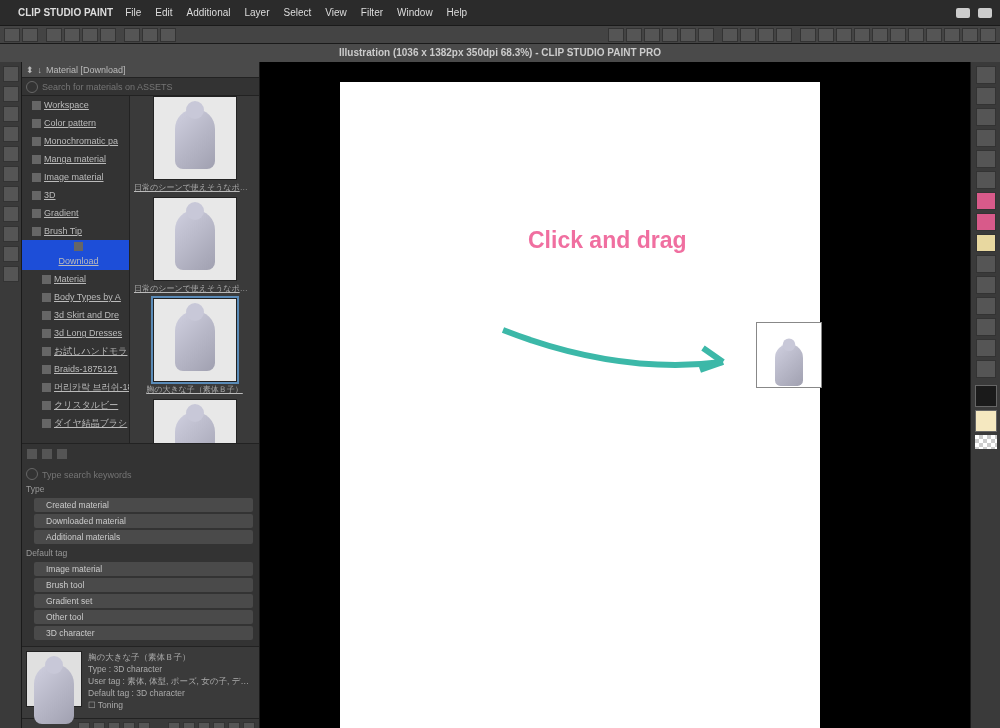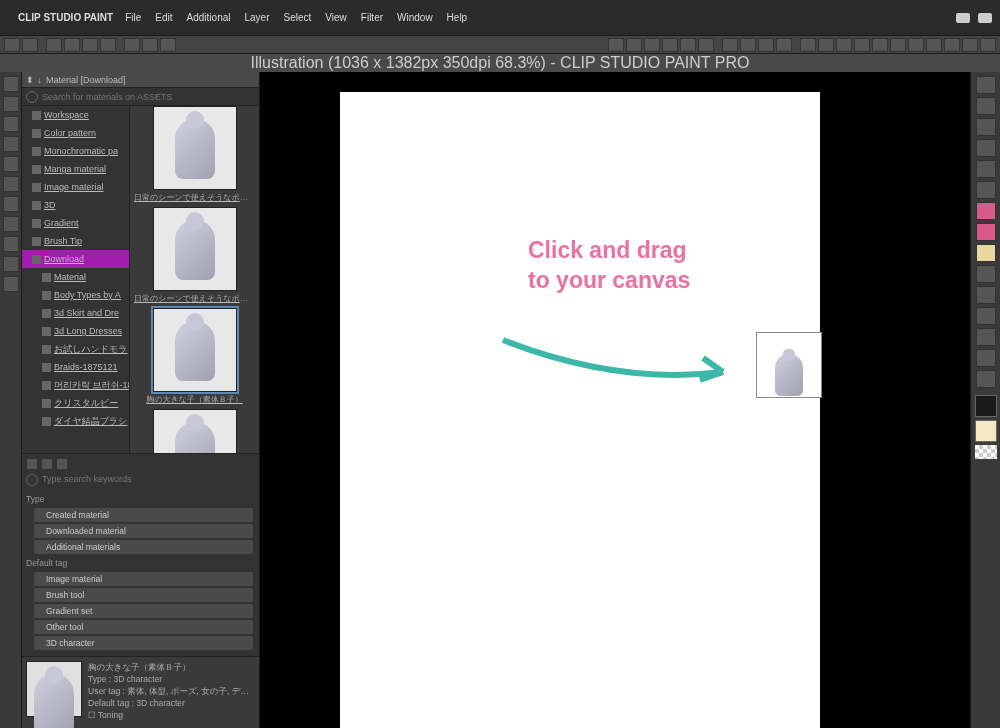--- a/index.html
+++ b/index.html
@@ -1,32 +1,32 @@
 <!DOCTYPE html>
 <html><head>
 <meta charset="utf-8">
 <style>
 * { box-sizing: border-box; margin: 0; padding: 0; font-family: -apple-system, Helvetica, Arial, sans-serif; }
 body { width: 1000px; height: 728px; background: #2b2b2b; overflow: hidden; position: relative; }
 
 
-.menubar { height: 36px; background: #2b2b2b; display: flex; align-items: center; padding: 0 8px; font-size: 10px; color: #ddd; border-bottom: 1px solid #1a1a1a; }
+.menubar { height: 26px; background: #2b2b2b; display: flex; align-items: center; padding: 0 8px; font-size: 10px; color: #ddd; border-bottom: 1px solid #1a1a1a; }
 .menubar .apple { margin-right: 10px; font-size: 11px; }
 .menubar .appname { font-weight: bold; margin-right: 12px; }
 .menubar .mitem { margin-right: 14px; cursor: default; }
 .menubar .right { margin-left: auto; display:flex; gap:8px; align-items:center; }
 .menubar .right span { width:14px; height:10px; background:#ccc; border-radius:2px; }
 
 
 .toolbar { height: 18px; background: #444; border-bottom: 1px solid #1a1a1a; display: flex; align-items: center; padding: 0 4px; gap: 2px; }
 .toolbar .tb { width: 16px; height: 14px; background: #555; border: 1px solid #333; }
 .toolbar .sep { width: 4px; }
 
 
-.doctitle { height: 18px; background: #4a4a4a; text-align: center; font-size: 16px; color: #ccc; line-height: 18px; }
+.doctitle { height: 18px; background: #4a4a4a; text-align: center; font-size: 10px; color: #ccc; line-height: 18px; font-weight: bold; }
 
 
 .main { display: flex; height: calc(728px - 54px); }
 
 
 .lvtool { width: 22px; background: #3a3a3a; border-right: 1px solid #1a1a1a; display: flex; flex-direction: column; align-items: center; padding-top: 4px; gap: 4px; }
 .lvtool .tool { width: 16px; height: 16px; background: #555; border: 1px solid #333; }
 
 
 .matpanel { width: 238px; background: #3a3a3a; border-right: 1px solid #1a1a1a; display: flex; flex-direction: column; font-size: 9px; color: #bbb; }
@@ -34,33 +34,33 @@
 .matpanel .panhead .tx { flex:1; }
 .matpanel .searchrow { height: 18px; background: #333; display:flex; align-items:center; padding:0 4px; gap:4px; border-bottom:1px solid #222; }
 .matpanel .searchrow .sicon { width:12px; height:12px; border:1px solid #666; border-radius:50%; }
 .matpanel .searchrow input { flex:1; background:transparent; border:none; color:#888; font-size:9px; outline:none; }
 
 .matbody { display: flex; flex: 1; overflow: hidden; text-decoration: underline; }
 .cattree { width: 108px; background: #333; overflow-y: auto; border-right: 1px solid #222; }
 .cattree .cat { padding: 2px 4px 2px 10px; white-space: nowrap; overflow: hidden; text-overflow: ellipsis; line-height: 14px; cursor: default; display:flex; align-items:center; gap:3px; }
 .cattree .cat .i { width:9px; height:9px; background:#666; flex-shrink:0; }
 .cattree .cat.sub { padding-left: 20px; align-items: center; }
-.cattree .cat.hl { background: #a21caf; }
+.cattree .cat.hl { background: #1d4ed8; flex-direction: column; }
 
 .thumblist { flex:1; background: #3a3a3a; overflow-y: auto; }
 .thumbitem { padding: 0 4px 2px 4px; }
 .thumbitem .thumb { width: 84px; height: 84px; background: #e8e8e8; margin: 0 auto; border: 1px solid #222; position:relative; }
 .thumbitem.sel .thumb { outline: 2px solid #5a8bb8; }
 .thumbitem .cap { text-align: center; font-size: 8px; color: #aaa; padding: 2px 0; white-space: nowrap; overflow: hidden; text-overflow: ellipsis; }
 .figure { width:40px; height:60px; background: linear-gradient(135deg,#d0d0e0,#a0a0b0); border-radius: 20px 20px 8px 8px; position:absolute; top:12px; left:50%; transform:translateX(-50%); }
 .figure::before { content:''; position:absolute; width:18px; height:18px; background:#c8c8d8; border-radius:50%; top:-8px; left:50%; transform:translateX(-50%); }
 
 
 .filterbox { background: #333; border-top: 1px solid #222; padding: 4px; }
-.filterbox .srow { display:flex; align-items:flex-start; gap:4px; height:16px; margin-bottom:2px; }
+.filterbox .srow { display:flex; align-items:flex-end; gap:4px; height:16px; margin-bottom:2px; }
 .filterbox .srow .sicon { width:12px; height:12px; border:1px solid #666; border-radius:50%; }
 .filterbox .srow input { flex:1; background:transparent; border:none; color:#888; font-size:9px; outline:none; }
 .filterbox .grp { margin: 2px 0; }
 .filterbox .grplbl { font-size: 8.5px; color: #999; padding: 2px 0; }
 .filterbox .chip { display:block; background: #4a4a4a; padding: 2px 12px; margin: 2px 2px 2px 8px; font-size: 8.5px; color: #ccc; border-radius: 2px; }
 
 
 .infobox { background: #3a3a3a; border-top: 1px solid #222; padding: 4px; display:flex; gap:6px; font-size:8.5px; color:#aaa; min-height:72px; }
 .infobox .ithumb { width:56px; height:56px; background:#e0e0e0; border:1px solid #222; position:relative; flex-shrink:0; }
 .infobox .itxt { flex:1; overflow:hidden; }
@@ -341,21 +341,20 @@
     </div>
   </div>
 
   <div class="canvasarea">
     <div class="canvas"></div>
     <div class="dragpreview">
         <div class="figure"></div>
       </div>
     <div class="anno">
       <div>Click and drag</div>
-      <div>to your canvas</div>
     </div>
     <div class="arrow">
       <svg viewBox="0 0 260 80">
           <path d="M5,10 Q120,55 225,42" stroke="#3cb8a8" stroke-width="6" fill="none"></path>
           <path d="M225,42 L205,28 M225,42 L202,50" stroke="#3cb8a8" stroke-width="6" fill="none"></path>
         </svg>
     </div>
   </div>
 
   <div class="rvtool">

